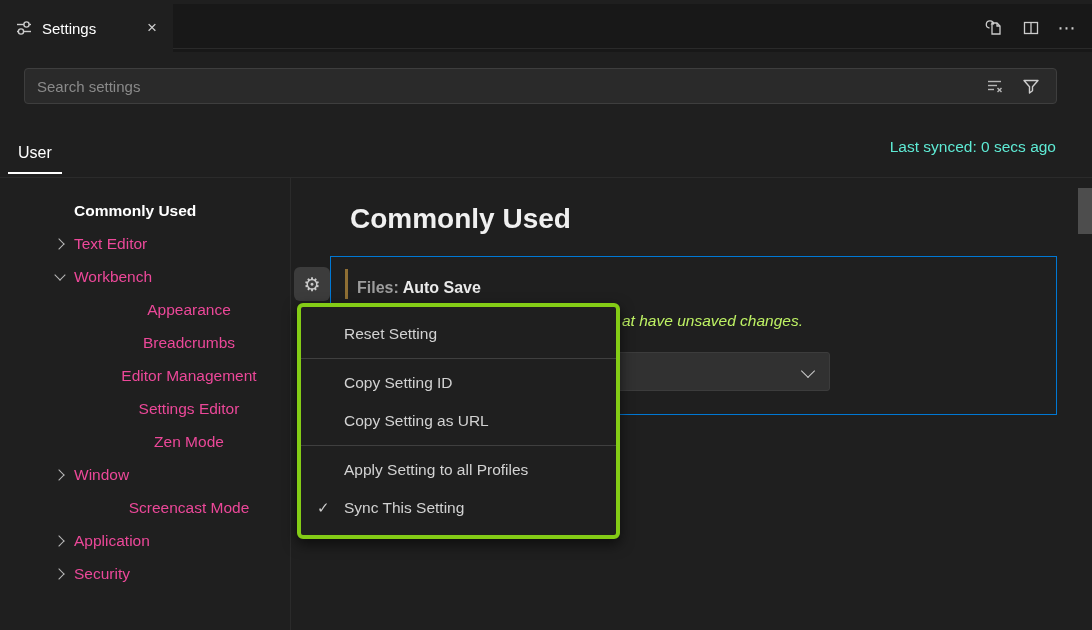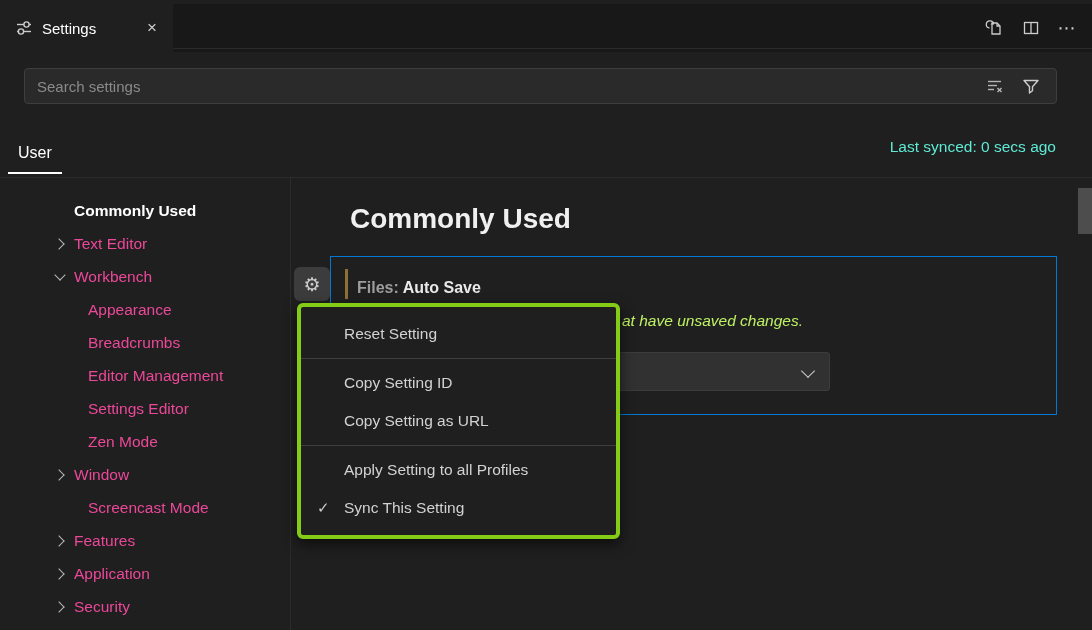--- a/index.html
+++ b/index.html
@@ -56,21 +56,21 @@
   .divider-h { position:absolute; left:0; top:177px; width:1092px; height:1px; background:#2b2b2b; }
 
   
   .toc {
     position:absolute; left:0; top:178px; width:291px; bottom:0;
     border-right:1px solid #2b2b2b; padding-top:16px;
   }
   .toc-item { height:33px; display:flex; align-items:center; font-size:15.5px; color:#ec4899; cursor:pointer; }
   .toc-item.lvl1 { padding-left:52px; }
   .toc-item.lvl1.nochev { padding-left:74px; }
-  .toc-item.lvl2 { padding-left:88px; }
+  .toc-item.lvl2 { padding-left:88px;justify-content:center; }
   .toc-item.selected { color:#ffffff; font-weight:bold; }
   .chev { width:16px; height:16px; position:relative; margin-right:6px; flex:0 0 16px; }
   .chev::before {
     content:""; position:absolute; width:7px; height:7px;
     border-right:1.4px solid #b8b8b8; border-bottom:1.4px solid #b8b8b8;
   }
   .chev.right::before { left:3px; top:4px; transform:rotate(-45deg); }
   .chev.down::before  { left:4px; top:2px; transform:rotate(45deg); }
 
   
@@ -215,24 +215,20 @@
     </div>
     <div class="toc-item lvl1">
       <span class="chev right"></span>
       <span>Window</span>
     </div>
     <div class="toc-item lvl2">
       <span>Screencast Mode</span>
     </div>
     <div class="toc-item lvl1">
       <span class="chev right"></span>
-      <span>Features</span>
-    </div>
-    <div class="toc-item lvl1">
-      <span class="chev right"></span>
       <span>Application</span>
     </div>
     <div class="toc-item lvl1">
       <span class="chev right"></span>
       <span>Security</span>
     </div>
   </div>
 
 <div class="page-title">Commonly Used</div>
 

